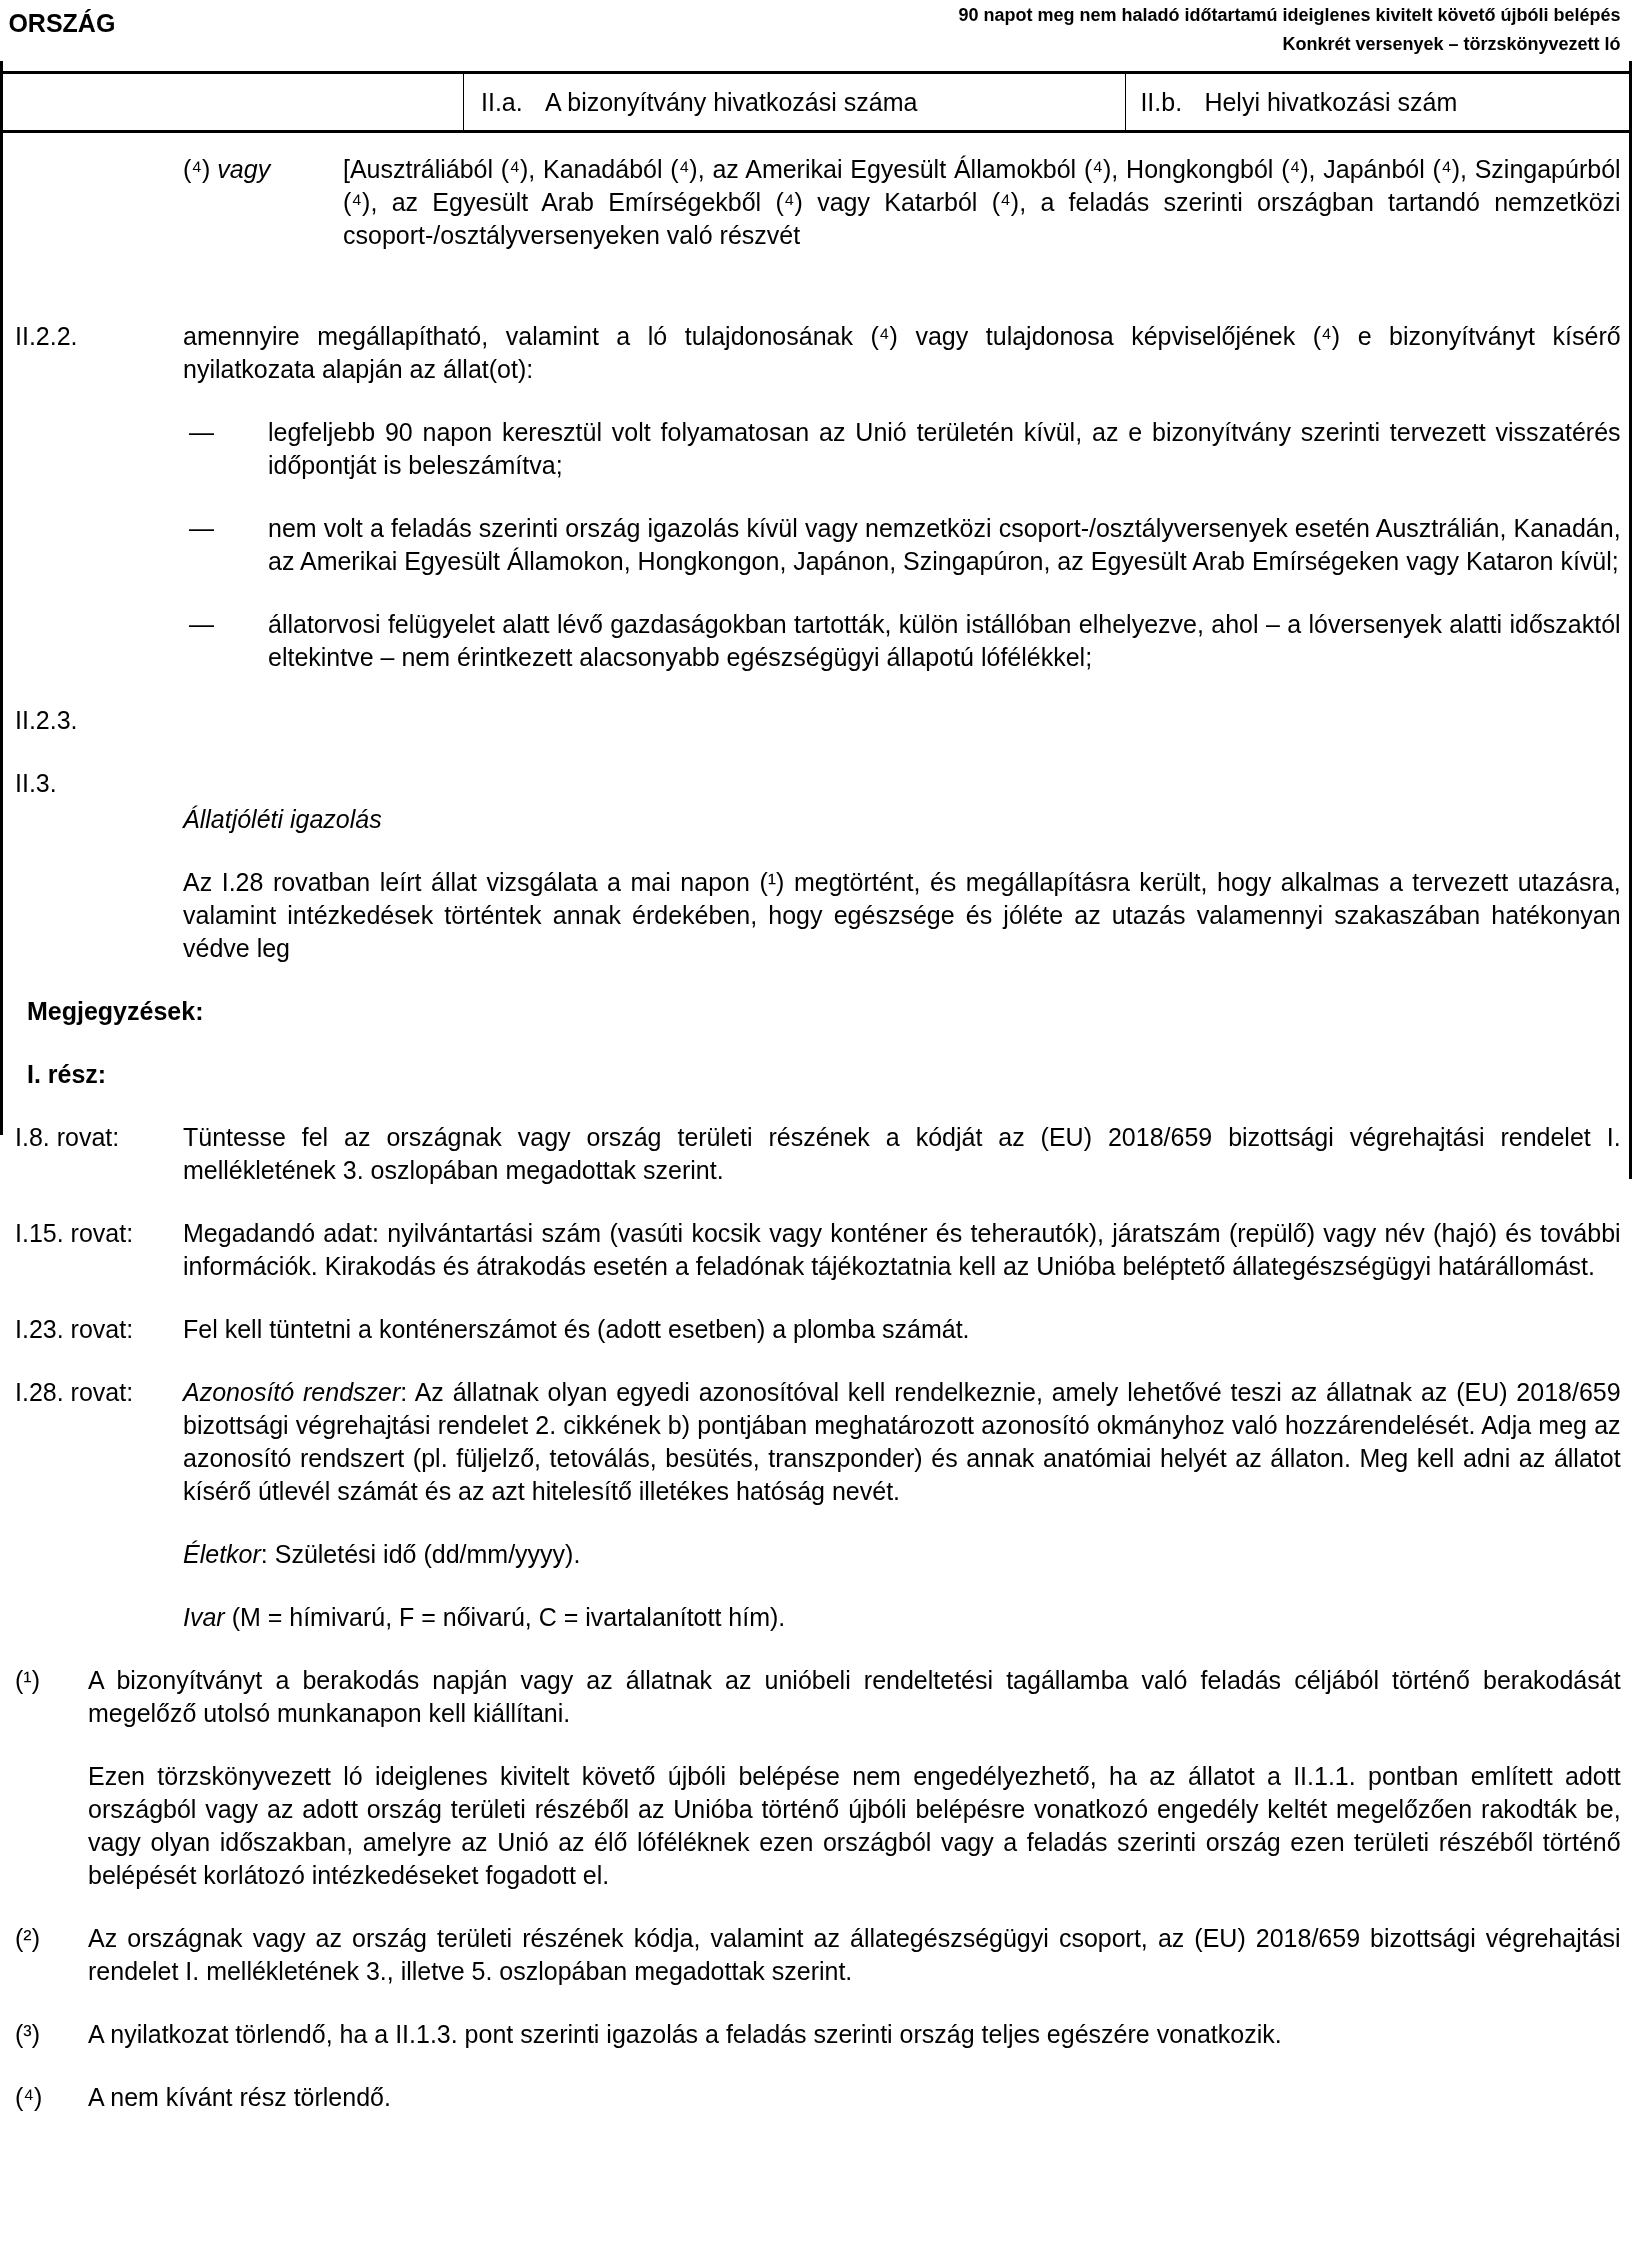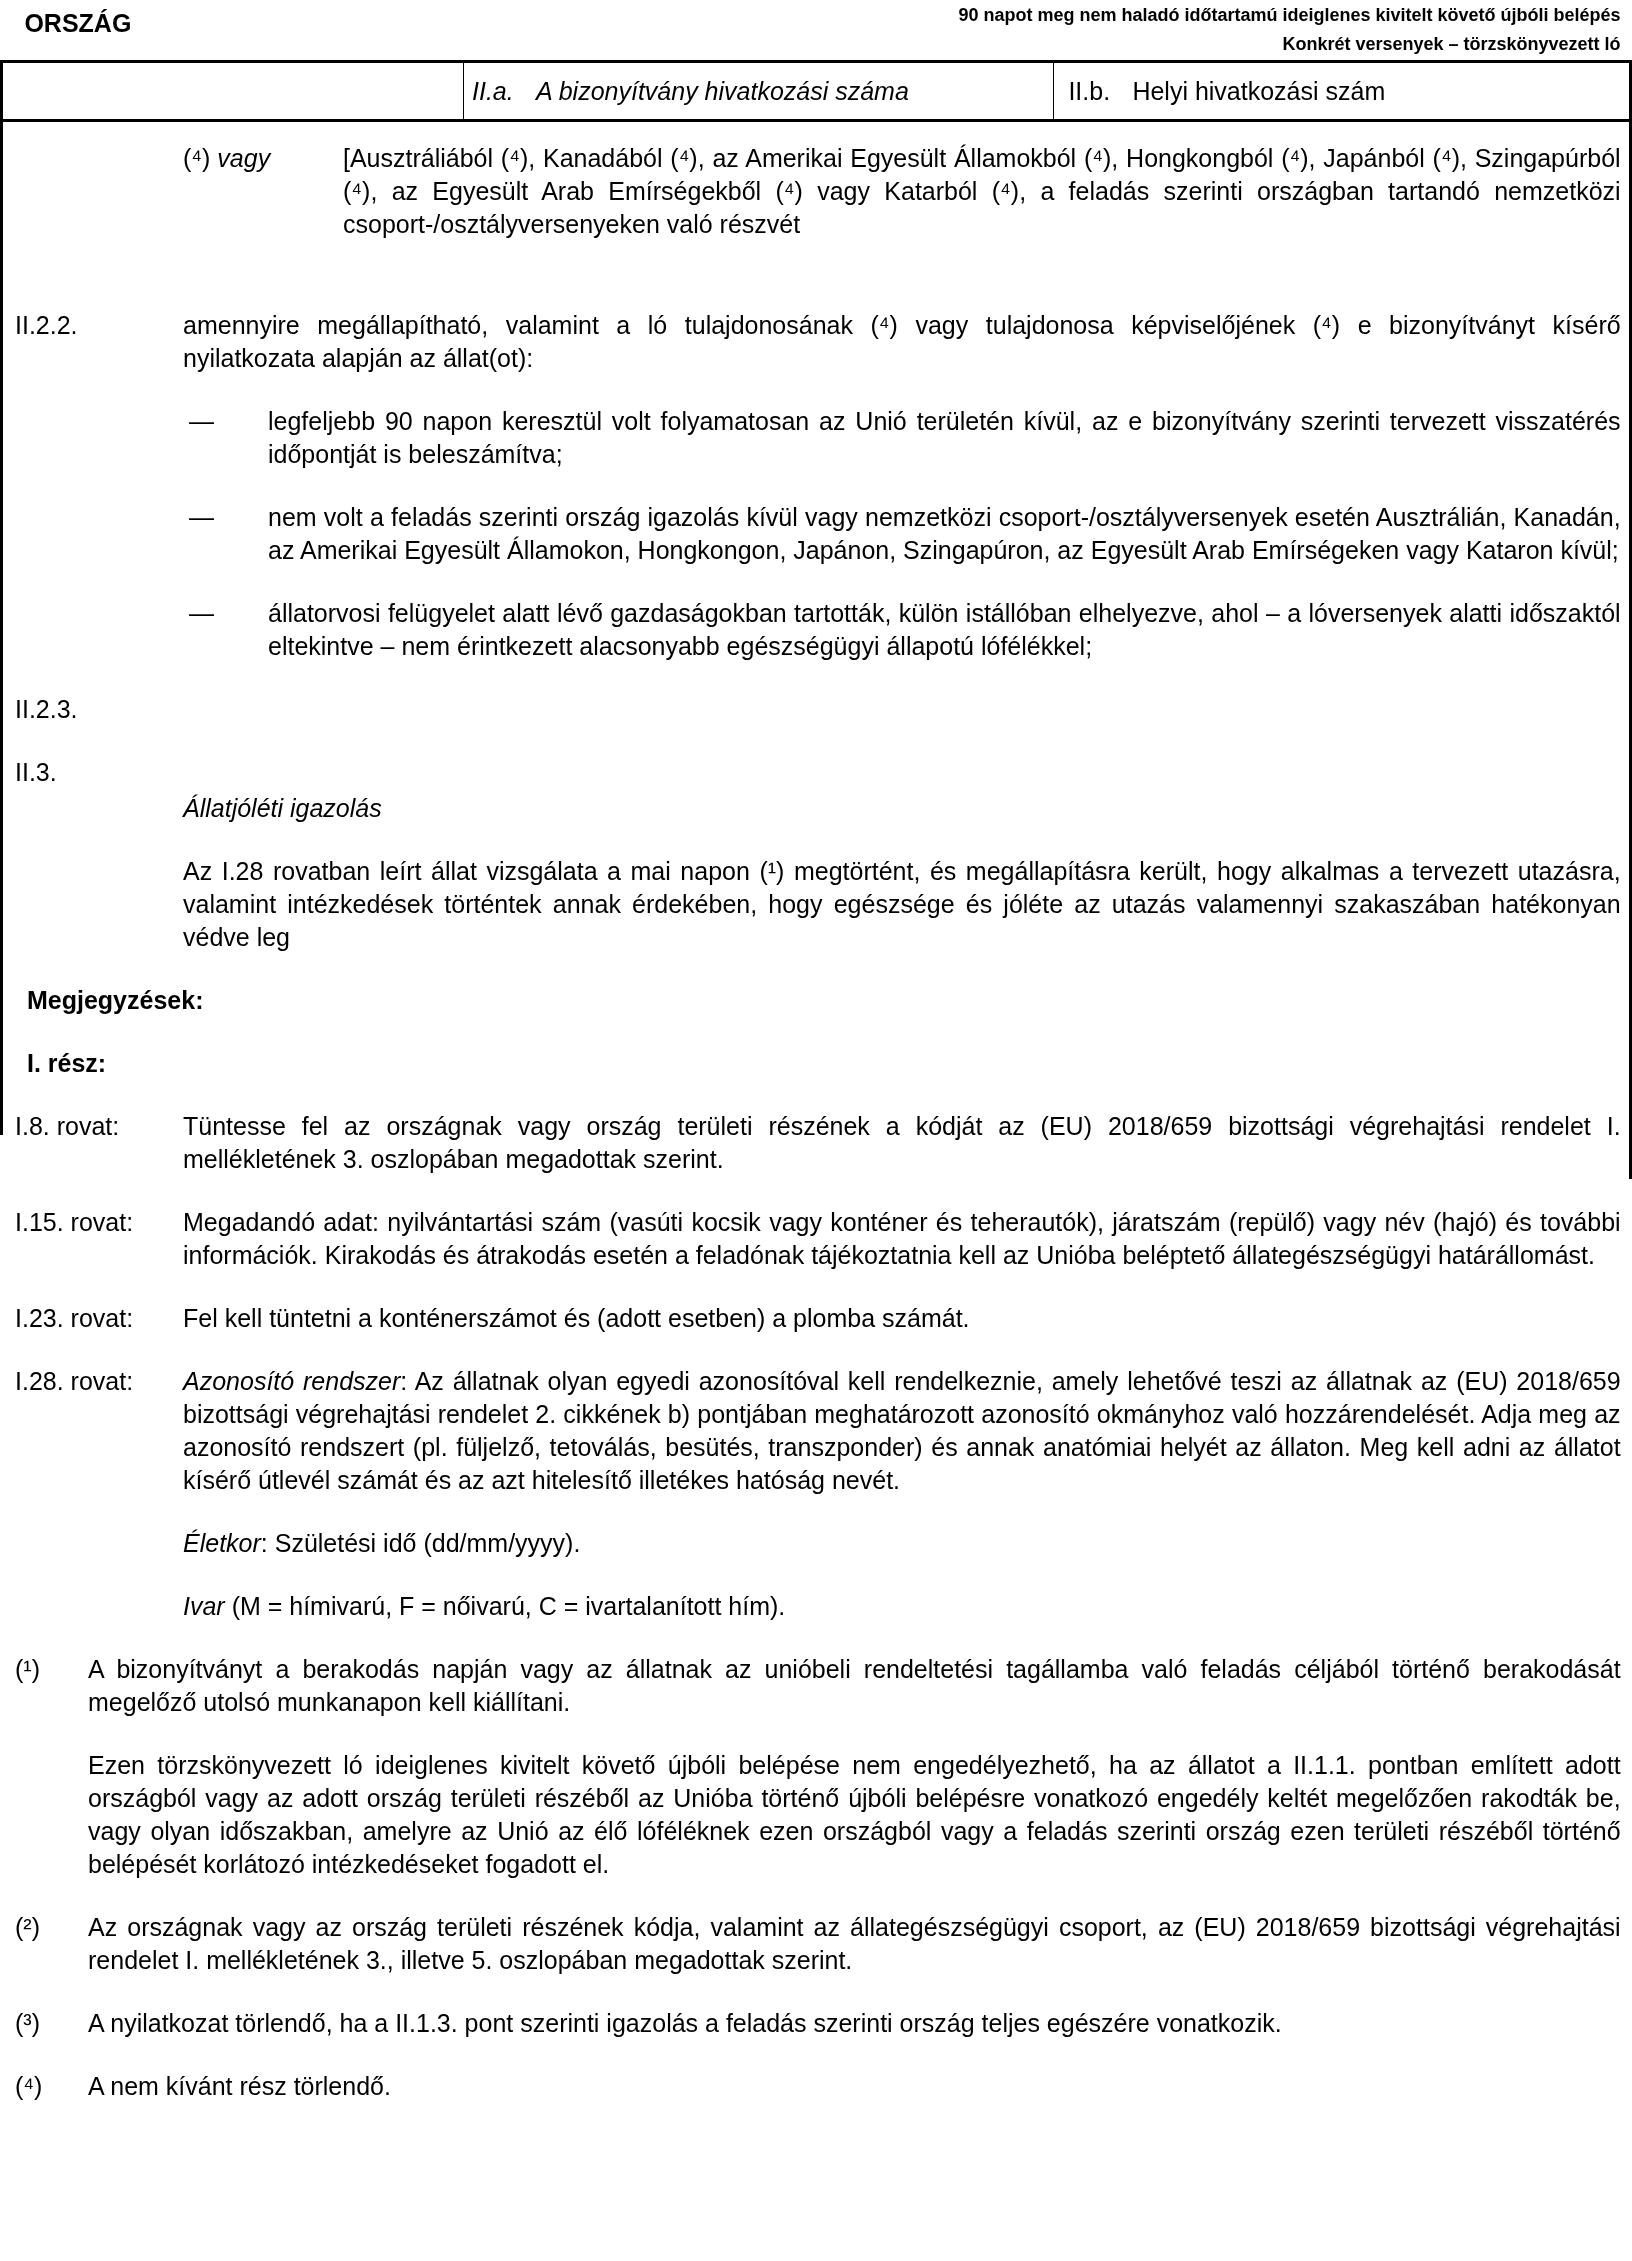--- a/index.html
+++ b/index.html
@@ -7,28 +7,28 @@
     width: 1632px; height: 2261px;
     font-family: "Liberation Sans", sans-serif;
     font-size: 25px; line-height: 33px; color: #000;
   }
   .page { position: relative; width: 1632px; height: 2261px; overflow: hidden; background: #fff; }
 
   
   .side-border-left  { position: absolute; left: 0;  top: 61px; width: 3px; height: 1074px; background: #000; }
   .side-border-right { position: absolute; right: 0; top: 61px; width: 3px; height: 1118px; background: #000; }
 
-  .header { position: relative; height: 60px; margin-left: 16px; }
+  .header { position: relative; height: 71px; }
   .country { position: absolute; left: 8.4px; top: 7.2px; font-weight: bold; font-size: 25px; }
   .titles { text-align: right; font-weight: bold; font-size: 18px; line-height: 29px; padding: 1.2px 11.4px 0 0; }
 
   .ref-table { display: flex; align-items: stretch; border-top: 3px solid #000; border-bottom: 3.6px solid #000; height: 56px; }
   .ref-cell-blank { width: 463px; }
-  .ref-cell-iia { width: 591px; border-left: 1.8px solid #000; border-right: 1.8px solid #000;
-                  display: flex; align-items: center; padding-left: 8px; box-sizing: border-box; font-style: italic; }
+  .ref-cell-iia { width: 663px; border-left: 1.8px solid #000; border-right: 1.8px solid #000;
+                  display: flex; align-items: center; padding-left: 17px; box-sizing: border-box; }
   .ref-cell-iib { flex: 1; display: flex; align-items: center; padding-left: 14.4px; }
   .cell-code { display: inline-block; width: 64px; flex: 0 0 64px; }
 
   .content { padding: 0 11.4px 0 15px; }
   .row { display: flex; margin-top: 30px; }
   .row-label { flex: 0 0 168px; }
   .row-body { flex: 1; text-align: justify; }
   .mt34 { margin-top: 20.4px; }
   .mt73 { margin-top: 68px; }
 

